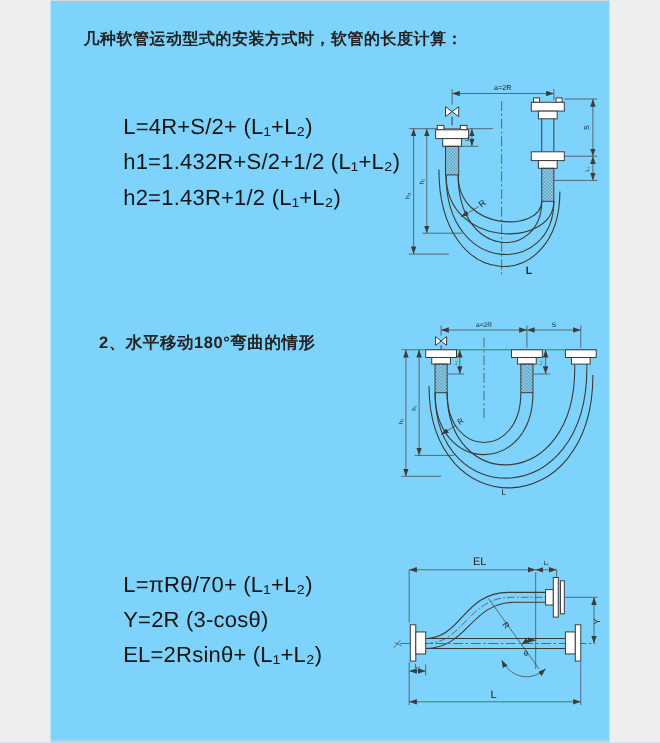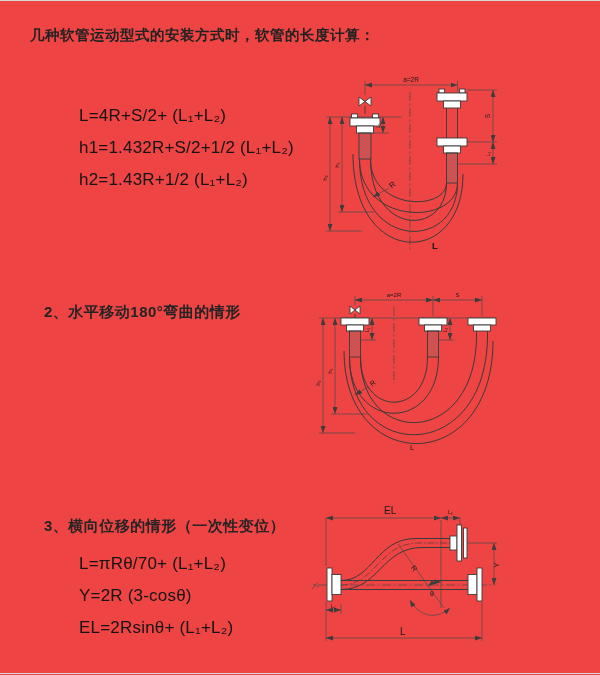--- a/index.html
+++ b/index.html
@@ -1,28 +1,28 @@
 <!DOCTYPE html>
 <html><head>
 <meta charset="utf-8">
 <style>
   html,body{margin:0;padding:0;background:#eee;}
   .page{
-    position:relative;width:600px;height:675px;background:#ef4444;overflow:hidden;
+    position:relative;width:508px;height:675px;background:#7dd3fc;overflow:hidden;
     font-family:"Liberation Sans","DejaVu Sans",sans-serif;color:#1c1c1c;
     margin:0 auto;
   }
   .hairline{position:absolute;left:0;width:100%;height:1px;background:#d9d9d9;}
   .title{
     position:absolute;left:30px;top:26px;font-size:14.5px;font-weight:600;
     letter-spacing:0.5px;color:#222;
   }
   .sec{position:absolute;left:44px;}
   .sec .heading{font-size:15px;font-weight:600;color:#242424;line-height:20px;margin-bottom:12px;letter-spacing:0.5px;}
-  .sec .formula{font-size:17px;line-height:32px;margin-left:35px;color:#141414;letter-spacing:0.2px;white-space:pre;}
+  .sec .formula{font-size:20px;line-height:32px;margin-left:22px;color:#141414;letter-spacing:0.2px;white-space:pre;}
   svg.fig{position:absolute;}
   svg.fig text{font-family:"Liberation Sans","DejaVu Sans",sans-serif;fill:#1c1c1c;stroke:none;}
 </style>
 </head>
 <body>
 
 <div class="page">
 
   <div class="hairline" style="top:0"></div>
   <div class="hairline" style="top:673px"></div>
@@ -163,21 +163,20 @@
       <text x="22" y="88" text-anchor="middle" font-size="5.5" transform="rotate(-90 22 88)">h₁</text>
       <text x="10" y="100" text-anchor="middle" font-size="5.5" transform="rotate(-90 10 100)">h₂</text>
       <text x="59" y="47" text-anchor="middle" font-size="4.5" transform="rotate(-90 59 47)">L₁</text>
       <text x="137" y="47" text-anchor="middle" font-size="4.5" transform="rotate(-90 137 47)">L₁</text>
       <text x="64" y="102" text-anchor="middle" font-size="7" transform="rotate(-35 64 102)">R</text>
       <text x="100" y="167" font-size="7.5">L</text>
     </g>
   </svg>
 
   <section class="sec" style="top:516px">
-    <div class="heading">3、横向位移的情形（一次性变位）</div>
     <div class="formula">L=πRθ/70+ (L₁+L₂)</div>
     <div class="formula">Y=2R (3-cosθ)</div>
     <div class="formula">EL=2Rsinθ+ (L₁+L₂)</div>
   </section>
 
   <svg class="fig" style="left:298px;top:498px" width="300" height="165" viewBox="0 0 300 165">
     <g stroke="#4a4a4a" stroke-width="0.7" fill="none">
       <line x1="20" y1="87" x2="197" y2="87" stroke-dasharray="9 2.5 2 2.5"></line>
       <path d="M14,91 L20,84 M15,86 L21,89"></path>
       <line x1="28" y1="20" x2="28" y2="68"></line>

